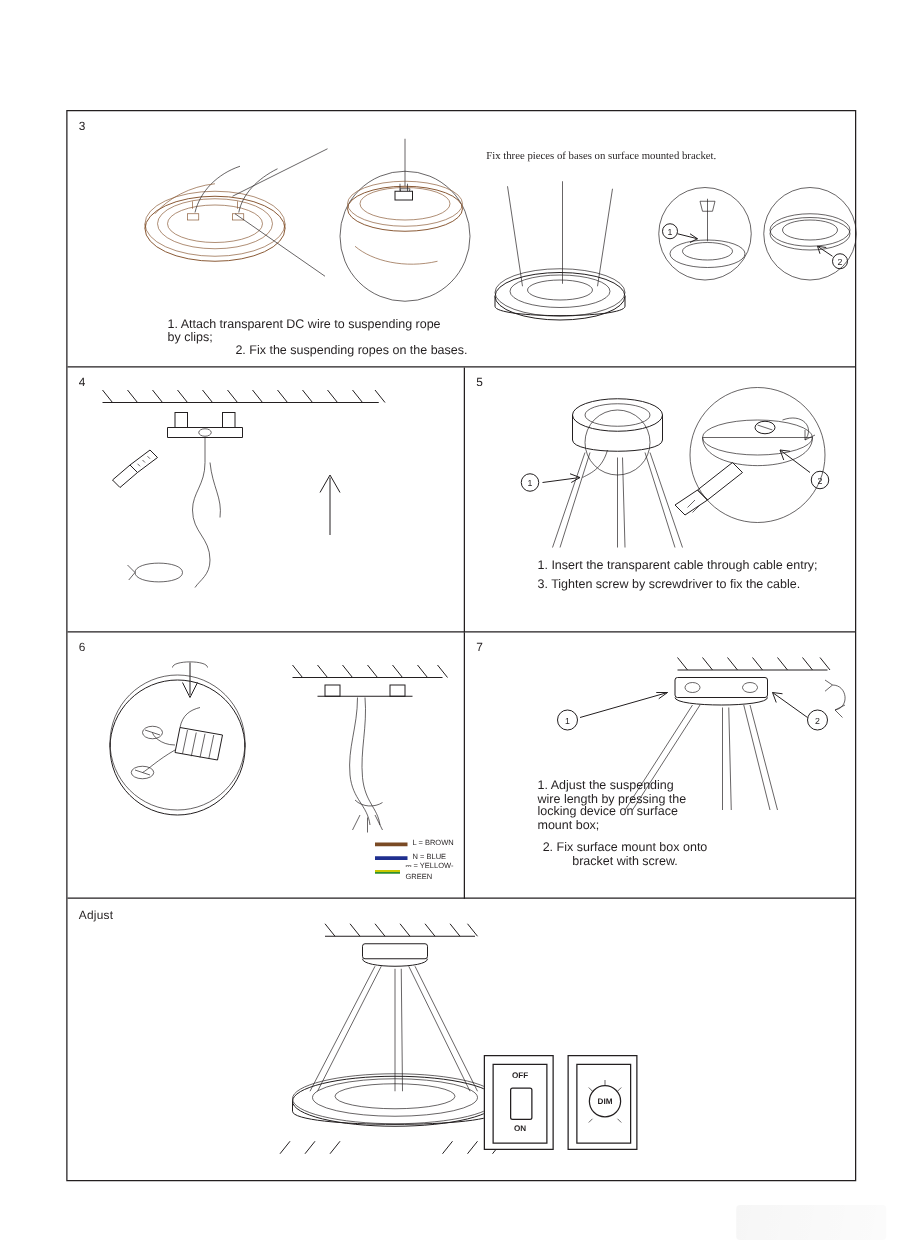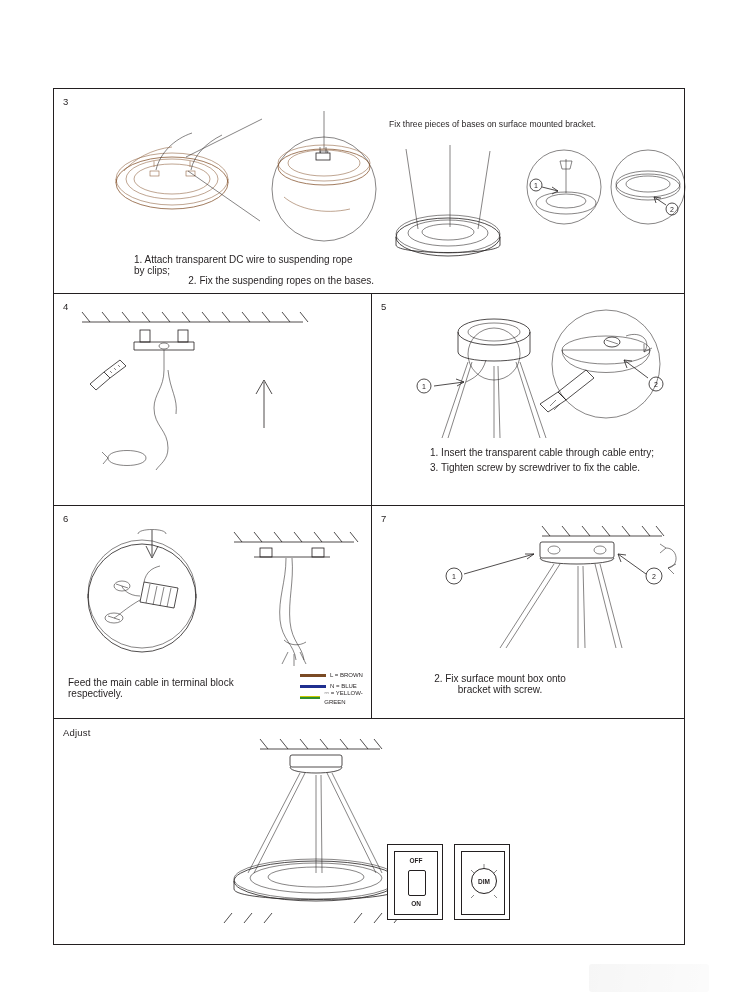--- a/index.html
+++ b/index.html
@@ -138,21 +138,21 @@
 </style>
 </head>
 <body>
 
 <div class="page">
   <div class="sheet">
 
     <div class="cell" style="left:0;top:0;width:630px;height:205px;border-bottom:1px solid #231f20;">
       <div class="step-num" style="left:9px;top:7px;">3</div>
 
-      <div class="caption big" style="left:335px;top:30px;width:280px;">Fix three pieces of bases on surface mounted bracket.</div>
+      <div class="caption big" style="left:335px;top:30px;width:280px;font-family:Liberation Serif, serif;">Fix three pieces of bases on surface mounted bracket.</div>
 
       <svg style="position:absolute;left:40px;top:20px;" width="200" height="140" viewBox="0 0 200 140">
         <ellipse class="ln-brown" cx="78" cy="74" rx="56" ry="26"></ellipse>
         <ellipse class="ln-brown-thin" cx="78" cy="70" rx="56" ry="26"></ellipse>
         <ellipse class="ln-brown-thin" cx="78" cy="70" rx="46" ry="20"></ellipse>
         <ellipse class="ln-brown-thin" cx="78" cy="70" rx="38" ry="15"></ellipse>
         <path class="ln-brown-thin" d="M22 70 L22 74 M134 70 L134 74"></path>
         <path class="ln-brown-thin" d="M60 58 L60 52 M96 58 L96 52"></path>
         <rect class="ln-brown-thin fillw" x="56" y="62" width="9" height="5"></rect>
         <rect class="ln-brown-thin fillw" x="92" y="62" width="9" height="5"></rect>
@@ -340,22 +340,20 @@
         <div class="legend-row">
           <span class="swatch sw-blue"></span>
           <span>N = BLUE</span>
         </div>
         <div class="legend-row">
           <span class="swatch sw-yg"></span>
           <span>⎓ = YELLOW-GREEN</span>
         </div>
       </div>
 
-      <div class="caption" style="left:14px;top:172px;width:190px;white-space:pre-line;">Feed the main cable in terminal block
-respectively.</div>
     </div>
 
     <div class="cell" style="left:318px;top:417px;width:312px;height:213px;border-bottom:1px solid #231f20;">
       <div class="step-num" style="left:9px;top:7px;">7</div>
 
       <svg style="position:absolute;left:22px;top:8px;" width="290" height="140" viewBox="0 0 290 140">
         <path class="ln" d="M148 22 L268 22"></path>
         <path class="hatch" d="M156 22 L148 12 M176 22 L168 12 M196 22 L188 12 M216 22 L208 12 M236 22 L228 12 M256 22 L248 12 M270 22 L262 12"></path>
 
         <rect class="ln fillw" x="146" y="28" width="74" height="16" rx="2"></rect>
@@ -378,20 +376,24 @@
         <path class="ln" d="M252 60 L224 40"></path>
         <path class="ln" d="M224 40 L232 41 M224 40 L227 48"></path>
         <circle class="circ-num" cx="260" cy="62" r="8"></circle>
         <text class="numtxt" x="260" y="65" text-anchor="middle">2</text>
 
         <path class="ln-thin" d="M272 34 C284 34 286 52 274 54"></path>
         <path class="ln-thin" d="M274 54 L282 50 M274 54 L280 60"></path>
         <path class="ln-thin" d="M272 34 L266 30 M272 34 L266 39"></path>
       </svg>
 
+      <div class="caption" style="left:58px;top:118px;width:130px;white-space:pre-line;">1. Adjust the suspending
+   wire length by pressing the
+   locking device on surface
+   mount box;</div>
       <div class="caption" style="left:58px;top:168px;width:140px;white-space:pre-line;text-align:center;">2. Fix surface mount box onto
    bracket with screw.</div>
     </div>
 
     <div class="cell" style="left:0;top:630px;width:630px;height:225px;">
       <div class="step-num" style="left:9px;top:8px;">Adjust</div>
 
       <svg style="position:absolute;left:150px;top:12px;" width="220" height="190" viewBox="0 0 220 190">
         <path class="ln" d="M56 18 L176 18"></path>
         <path class="hatch" d="M64 18 L56 8 M84 18 L76 8 M104 18 L96 8 M124 18 L116 8 M144 18 L136 8 M164 18 L156 8 M178 18 L170 8"></path>

